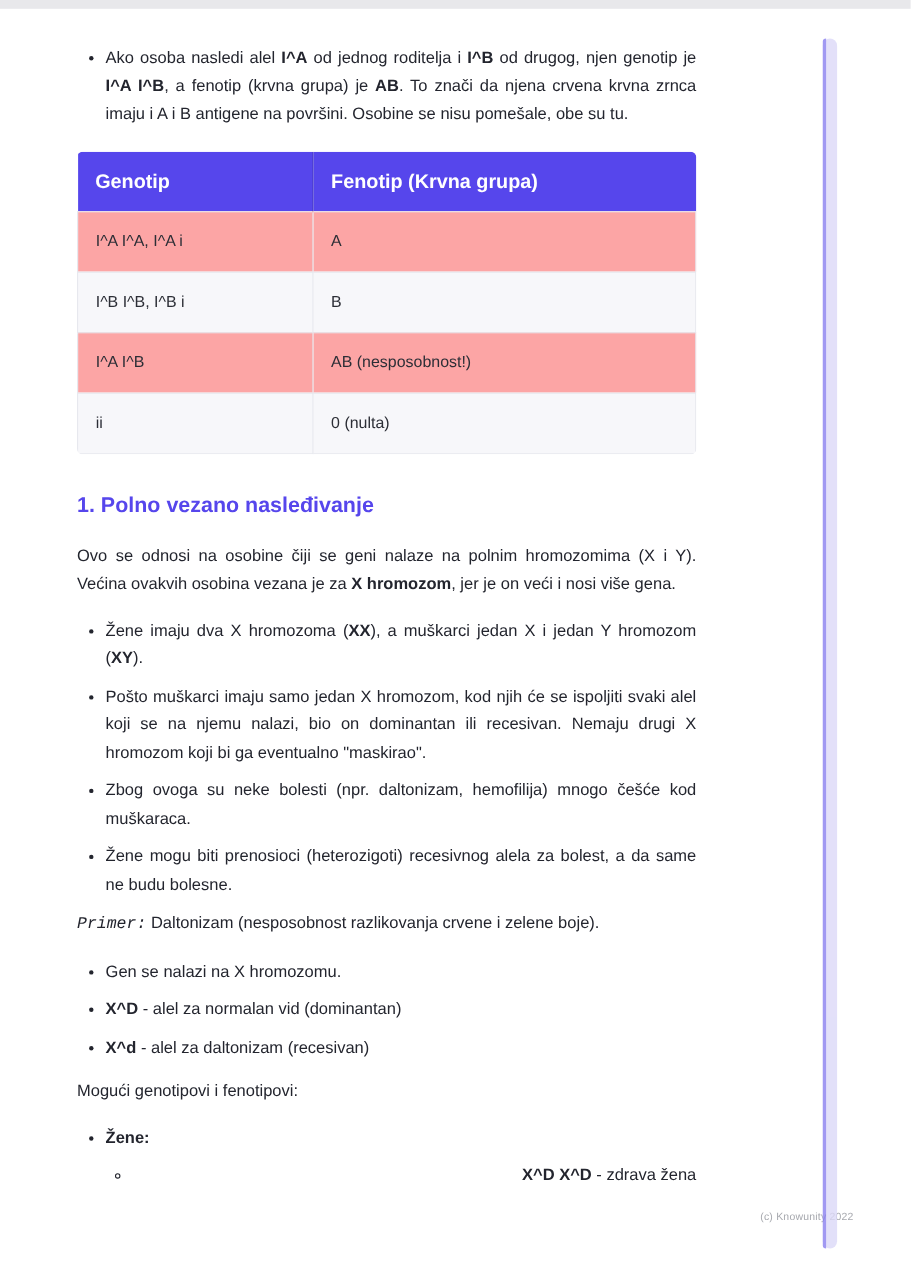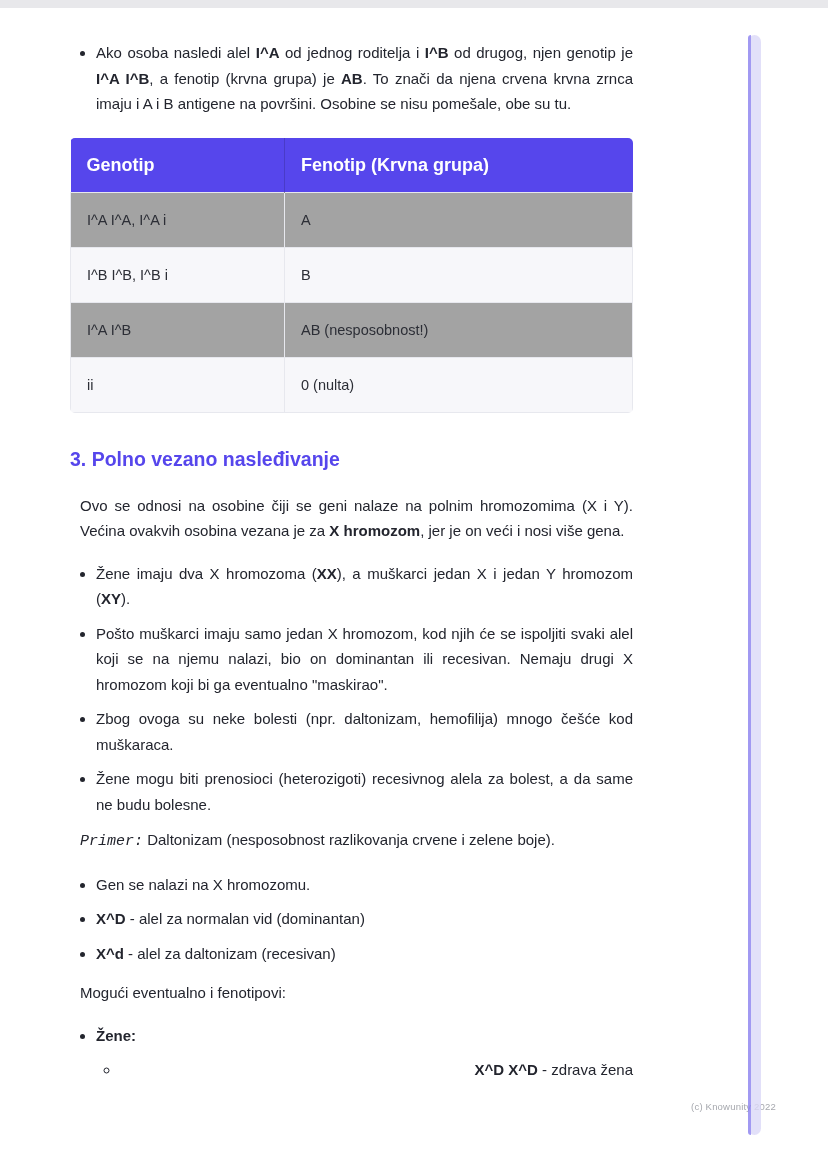--- a/index.html
+++ b/index.html
@@ -29,29 +29,29 @@
   .table-wrap { margin:0 0 34px 0; border-radius:5px; overflow:hidden; }
   table { width:100%; border-collapse:collapse; font-size:14.5px; }
   th {
     background:var(--table_header_bg, #5646ec); color:#ffffff;
     text-align:left; font-weight:700; padding:16px; font-size:18px;
     line-height:22px;
   }
   th + th { border-left:1px solid rgba(0,0,0,0.15); }
   td {
     padding:16px; border:1px solid var(--table_border, #e7e8ee);
-    color:#2c2e36; line-height:22px; background:#a3a3a3;
+    color:#2c2e36; line-height:22px; background:#fca5a5;
   }
   tbody tr:nth-child(even) td { background:var(--table_row_alt, #f7f7fa); }
 
   h2 {
     color:var(--accent, #5646ec); font-size:19.5px; font-weight:700;
     margin:0 0 22px 0; line-height:24px;
   }
-  p { margin:0 0 17px 10px; text-align:justify; }
+  p { margin:0 0 17px 0; text-align:justify; }
   p.plain { text-align:left; }
 
   .sex-list { margin-bottom:10px; }
   .dalton-list { margin-bottom:14px; }
   .dalton-list li, .women-list li { text-align:left; }
 
   .footer {
     position:absolute; top:1101px; right:52px;
     font-size:9.5px; color:var(--muted, #a6a8ae); letter-spacing:0.2px;
   }
@@ -105,40 +105,40 @@
             <td>AB (nesposobnost!)</td>
           </tr>
           <tr>
             <td>ii</td>
             <td>0 (nulta)</td>
           </tr>
         </tbody>
       </table>
     </div>
 
-    <h2>3. Polno vezano nasleđivanje</h2>
+    <h2>1. Polno vezano nasleđivanje</h2>
 
     <p><span>Ovo se odnosi na osobine čiji se geni nalaze na polnim hromozomima (X i Y). Većina ovakvih osobina vezana je za </span><span style="font-weight: 700;">X hromozom</span><span>, jer je on veći i nosi više gena.</span></p>
 
     <ul class="sex-list">
       <li><span>Žene imaju dva X hromozoma (</span><span style="font-weight: 700;">XX</span><span>), a muškarci jedan X i jedan Y hromozom (</span><span style="font-weight: 700;">XY</span><span>).</span></li>
       <li><span>Pošto muškarci imaju samo jedan X hromozom, kod njih će se ispoljiti svaki alel koji se na njemu nalazi, bio on dominantan ili recesivan. Nemaju drugi X hromozom koji bi ga eventualno "maskirao".</span></li>
       <li><span>Zbog ovoga su neke bolesti (npr. daltonizam, hemofilija) mnogo češće kod muškaraca.</span></li>
       <li><span>Žene mogu biti prenosioci (heterozigoti) recesivnog alela za bolest, a da same ne budu bolesne.</span></li>
     </ul>
 
     <p><span style="font-style: italic; font-family: Liberation Mono, monospace;">Primer:</span><span> Daltonizam (nesposobnost razlikovanja crvene i zelene boje).</span></p>
 
     <ul class="dalton-list">
       <li><span>Gen se nalazi na X hromozomu.</span></li>
       <li><span style="font-weight: 700;">X^D</span><span> - alel za normalan vid (dominantan)</span></li>
       <li><span style="font-weight: 700;">X^d</span><span> - alel za daltonizam (recesivan)</span></li>
     </ul>
 
-    <p class="plain">Mogući eventualno i fenotipovi:</p>
+    <p class="plain">Mogući genotipovi i fenotipovi:</p>
 
     <ul class="women-list">
       <li>
         <span><span style="font-weight: 700;">Žene:</span></span>
         <ul class="circle">
           <li><span style="font-weight: 700;">X^D X^D</span><span> - zdrava žena</span></li>
         </ul>
       </li>
     </ul>
 

